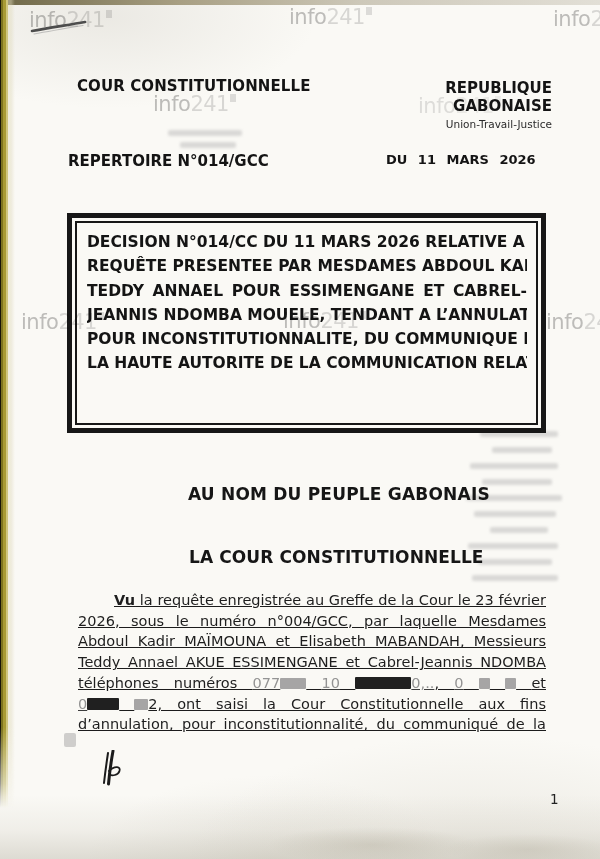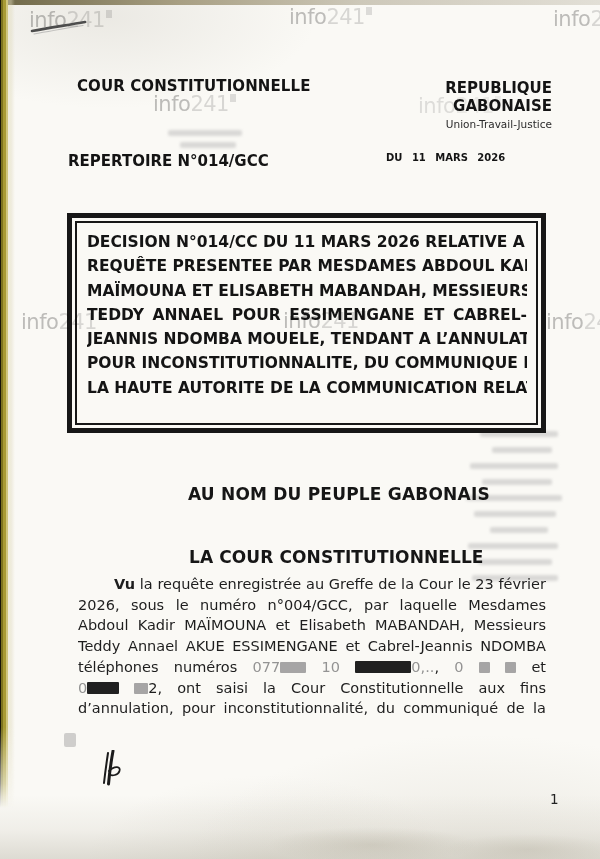--- a/index.html
+++ b/index.html
@@ -30,34 +30,34 @@
   .wm-a1{left:29px;top:8px}.wm-a2{left:289px;top:5px}.wm-a3{left:553px;top:7px}
   .wm-b1{left:153px;top:92px}.wm-b2{left:418px;top:94px;opacity:.26}
   .wm-c1{left:21px;top:310px}.wm-c2{left:283px;top:309px}.wm-c3{left:546px;top:310px}
   
   .hdr-left{position:absolute;left:77px;top:77px;z-index:2;font-weight:700;font-size:15px;letter-spacing:.1px;color:#141414;}
   .hdr-right{position:absolute;left:352px;top:79px;width:200px;z-index:2;text-align:right;}
   .hdr-right-title{font-weight:700;font-size:15px;color:#141414;}
   .motto{font-size:10.5px;color:#2b2b2b;margin-top:3px;}
   .motto-underline{}
   .repertoire{position:absolute;left:68px;top:152px;z-index:2;font-weight:700;font-size:15px;color:#141414;}
-  .doc-date{position:absolute;left:386px;top:152px;z-index:2;font-weight:700;font-size:10px;word-spacing:6px;color:#141414;}
+  .doc-date{position:absolute;left:386px;top:152px;z-index:2;font-weight:700;font-size:13px;word-spacing:6px;color:#141414;}
   
   .decision-box{position:absolute;left:67px;top:213px;width:479px;height:220px;box-sizing:border-box;
         border:5px solid #171717;padding:3px;z-index:2;}
   .decision-box-inner{width:100%;height:100%;box-sizing:border-box;border:2px solid #171717;
         padding:7px 9px 0 10px;overflow:hidden;}
   .box-line{font-weight:700;font-size:15.5px;line-height:24.3px;color:#141414;
         text-align:justify;text-align-last:justify;white-space:nowrap;overflow:hidden;}
   .box-line-last{text-align-last:left;}
   
   .heading-banner{position:absolute;left:188px;top:484px;z-index:2;font-weight:700;font-size:17px;letter-spacing:.2px;color:#161616;}
   .heading-court{position:absolute;left:189px;top:547px;z-index:2;font-weight:700;font-size:17px;letter-spacing:.1px;color:#161616;}
   
-  .body-block{position:absolute;left:78px;top:574px;width:468px;z-index:2;}
+  .body-block{position:absolute;left:78px;top:590px;width:468px;z-index:2;text-decoration:underline;}
   .body-line{font-size:14.5px;line-height:20.7px;color:#1e1e1e;
         text-align:justify;text-align-last:justify;white-space:nowrap;overflow:hidden;}
   .seg-bold{font-weight:700;}
   .seg-faint{color:#828282;opacity:.85;}
   .ind{display:inline-block;}
   .redact{display:inline-block;vertical-align:-1px;border-radius:1px;}
   .redact-dark{background:#202020;height:12px;}
   .redact-grey{background:#979797;height:11px;opacity:.85;}
   .blot{display:inline-block;background:#141414;height:13px;border-radius:6px/5px;vertical-align:-2px;transform:rotate(-2deg);}
   
@@ -126,21 +126,20 @@
     <div class="motto"><span>Union-</span><span class="motto-underline">Travail</span><span>-Justice</span></div>
   </div>
 
   <div class="repertoire">REPERTOIRE N°014/GCC</div>
   <div class="doc-date">DU 11 MARS 2026</div>
 
   <div class="decision-box">
     <div class="decision-box-inner">
         <div class="box-line">DECISION N°014/CC DU 11 MARS 2026 RELATIVE A LA</div>
         <div class="box-line">REQUÊTE PRESENTEE PAR MESDAMES ABDOUL KADIR</div>
-        <div class="box-line">MAÏMOUNA ET ELISABETH MABANDAH, MESSIEURS</div>
         <div class="box-line">TEDDY ANNAEL POUR ESSIMENGANE ET CABREL-</div>
         <div class="box-line">JEANNIS NDOMBA MOUELE, TENDANT A L’ANNULATION,</div>
         <div class="box-line">POUR INCONSTITUTIONNALITE, DU COMMUNIQUE DE</div>
         <div class="box-line">LA HAUTE AUTORITE DE LA COMMUNICATION RELATIF A</div>
       </div>
   </div>
 
   <div class="heading-banner">AU NOM DU PEUPLE GABONAIS</div>
   <div class="heading-court">LA COUR CONSTITUTIONNELLE</div>
 

